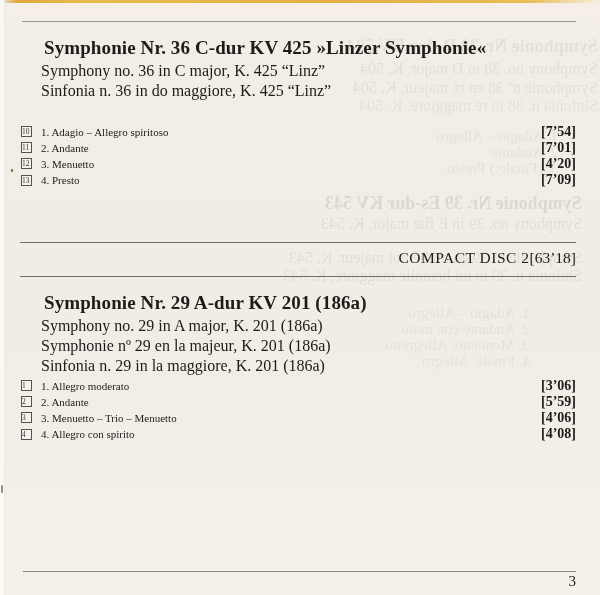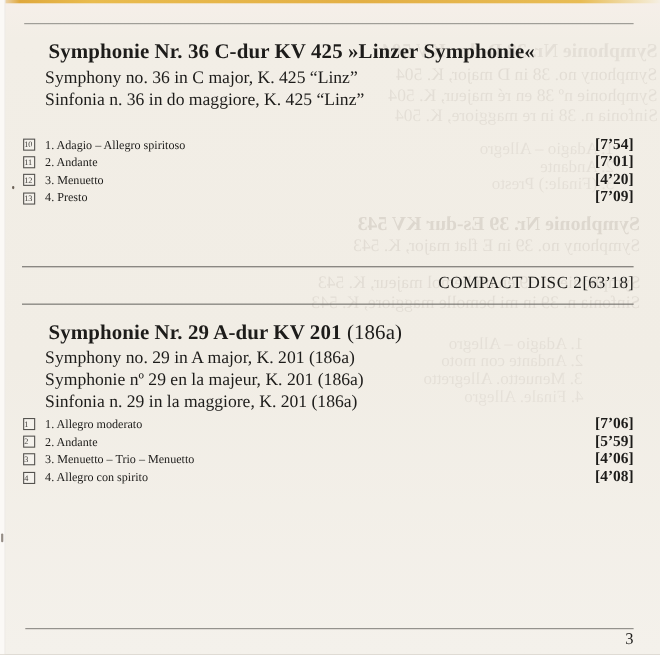--- a/index.html
+++ b/index.html
@@ -11,21 +11,21 @@
   }
   .top-strip{position:absolute;top:0;left:0;right:0;height:3px;
     background:linear-gradient(90deg,#f0e2d2 0%,#dfa83c 3%,#e9bb4e 14%,#e3af45 55%,#e8bc55 88%,#f3e7c9 98%,#f5efe4 100%);}
   .left-edge{position:absolute;top:0;left:0;width:4px;height:595px;background:#fbf9f6;border-right:1px solid rgba(90,80,70,0.08);}
   .rule{position:absolute;height:0;border-top:1.5px solid #8f8f8d;}
   .rule-top{top:20.5px;left:22px;width:554px;border-top-color:#97958f;}
   .rule-band-top{top:241.5px;left:20px;width:556px;border-top-color:#706e6a;}
   .rule-band-bottom{top:275.5px;left:20px;width:556px;border-top-color:#706e6a;}
   .rule-bottom{top:570.5px;left:23px;width:553px;border-top-color:#8a8883;}
   .heading{position:absolute;left:44px;font-size:19px;font-weight:700;white-space:nowrap;letter-spacing:0.1px;}
-  .heading .suffix{font-weight:400;}
+  .heading .suffix{font-weight:700;}
   .subtitles{position:absolute;left:41px;font-size:16px;line-height:20px;white-space:nowrap;}
   .tracklist{position:absolute;left:21px;right:24px;}
   .track-row{display:flex;align-items:center;height:16.2px;}
   .tnum{flex:0 0 auto;width:11px;height:11px;border:1px solid #55534f;box-sizing:border-box;
     font-size:7.5px;line-height:9px;color:#3a3835;background:rgba(255,255,255,0.25);}
   .ttitle{flex:1 1 auto;font-size:11px;margin-left:9px;white-space:nowrap;}
   .ttime{flex:0 0 auto;font-size:14px;text-align:right;font-weight:bold;}
   .band-row{position:absolute;left:20px;right:24px;top:249px;display:flex;justify-content:flex-end;align-items:baseline;}
   .band-label{font-size:15.5px;letter-spacing:0.5px;}
   .band-time{font-size:15.5px;}
@@ -109,21 +109,21 @@
   <div class="subtitles" style="top:316px;">
     <div>Symphony no. 29 in A major, K. 201 (186a)</div>
     <div>Symphonie nº 29 en la majeur, K. 201 (186a)</div>
     <div>Sinfonia n. 29 in la maggiore, K. 201 (186a)</div>
   </div>
 
   <div class="tracklist" style="top:377.5px;">
     <div class="track-row">
       <span class="tnum">1</span>
       <span class="ttitle">1. Allegro moderato</span>
-      <span class="ttime">[7’06]</span>
+      <span class="ttime">[3’06]</span>
     </div>
     <div class="track-row">
       <span class="tnum">2</span>
       <span class="ttitle">2. Andante</span>
       <span class="ttime">[5’59]</span>
     </div>
     <div class="track-row">
       <span class="tnum">3</span>
       <span class="ttitle">3. Menuetto – Trio – Menuetto</span>
       <span class="ttime">[4’06]</span>

